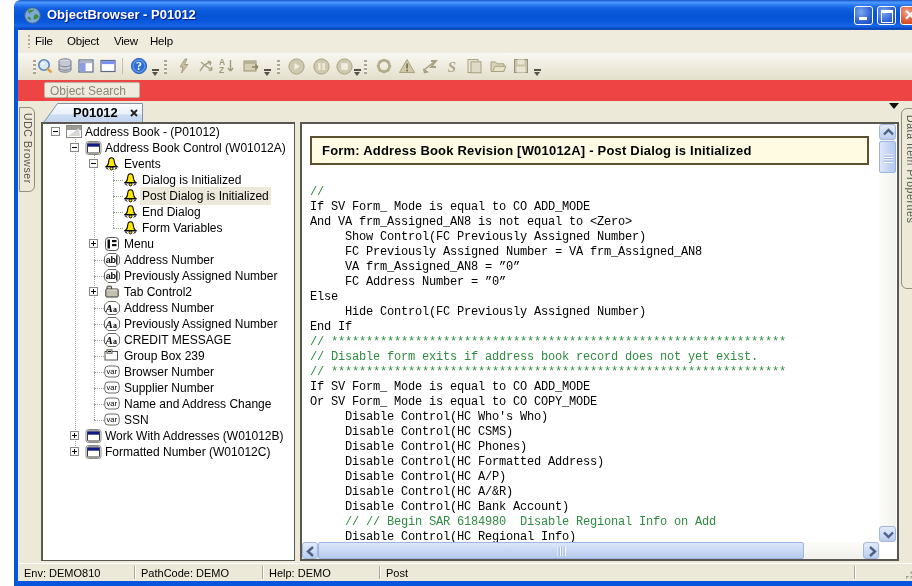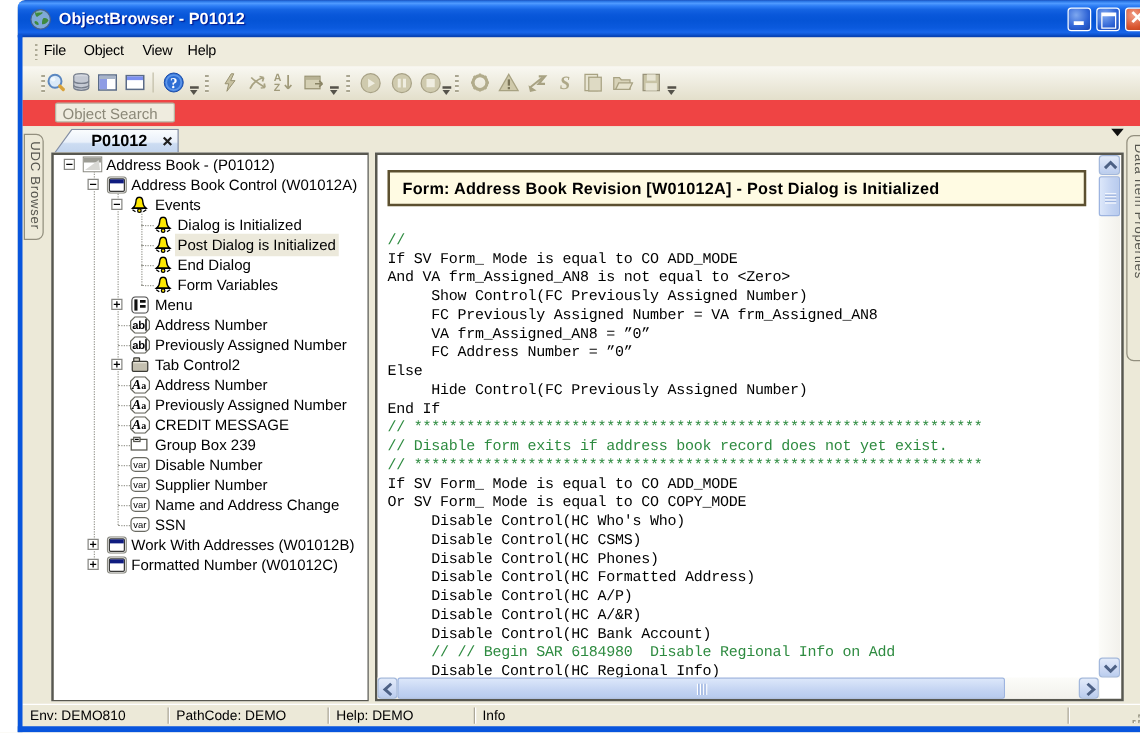--- a/index.html
+++ b/index.html
@@ -365,21 +365,21 @@
             <rect x="3" y="0.8" width="5" height="3.4" fill="#fff" stroke="#55554D" stroke-width="1"></rect>
             <path d="M4 2.5 h3" stroke="#000" stroke-width="1"></path>
           </svg></span>
         <span class="lbl" style="left:81px;">Group Box 239</span>
       </div>
     <div class="trow" style="top:240px;">
         <span class="ticon" style="left:61px;"><svg width="16" height="13" viewBox="0 0 16 13">
             <rect x="0.8" y="1" width="14.4" height="11" rx="3.5" fill="#fff" stroke="#6A6A62" stroke-width="1"></rect>
             <text x="2.6" y="9.3" font-family="Liberation Sans" font-size="7.5" fill="#000">var</text>
           </svg></span>
-        <span class="lbl" style="left:81px;">Disable Number</span>
+        <span class="lbl" style="left:81px;">Browser Number</span>
       </div>
     <div class="trow" style="top:256px;">
         <span class="ticon" style="left:61px;"><svg width="16" height="13" viewBox="0 0 16 13">
             <rect x="0.8" y="1" width="14.4" height="11" rx="3.5" fill="#fff" stroke="#6A6A62" stroke-width="1"></rect>
             <text x="2.6" y="9.3" font-family="Liberation Sans" font-size="7.5" fill="#000">var</text>
           </svg></span>
         <span class="lbl" style="left:81px;">Supplier Number</span>
       </div>
     <div class="trow" style="top:272px;">
         <span class="ticon" style="left:61px;"><svg width="16" height="13" viewBox="0 0 16 13">
@@ -476,21 +476,21 @@
           <svg width="11" height="13" viewBox="0 0 11 13" style="left:3px;top:2px;">
             <path d="M3 2 L8 6.5 L3 11" fill="none" stroke="#4D6185" stroke-width="2.4"></path>
           </svg>
         </div>
     </div>
   </div>
   <div id="statusbar">
     <span style="position:absolute;left:6px;top:3px;">Env: DEMO810</span>
     <span style="position:absolute;left:123px;top:3px;">PathCode: DEMO</span>
     <span style="position:absolute;left:251px;top:3px;">Help: DEMO</span>
-    <span style="position:absolute;left:368px;top:3px;">Info</span>
+    <span style="position:absolute;left:368px;top:3px;">Post</span>
     <div class="ssep" style="left:116px;"></div>
     <div class="ssep" style="left:244px;"></div>
     <div class="ssep" style="left:361px;"></div>
     <div class="ssep" style="left:836px;"></div>
     <svg style="position:absolute;right:3px;bottom:1px;" width="14" height="14" viewBox="0 0 14 14">
         <g fill="#9D9A87">
           <rect x="10" y="10" width="2.5" height="2.5"></rect>
           <rect x="10" y="5.5" width="2.5" height="2.5"></rect>
           <rect x="10" y="1" width="2.5" height="2.5"></rect>
           <rect x="5.5" y="10" width="2.5" height="2.5"></rect>

